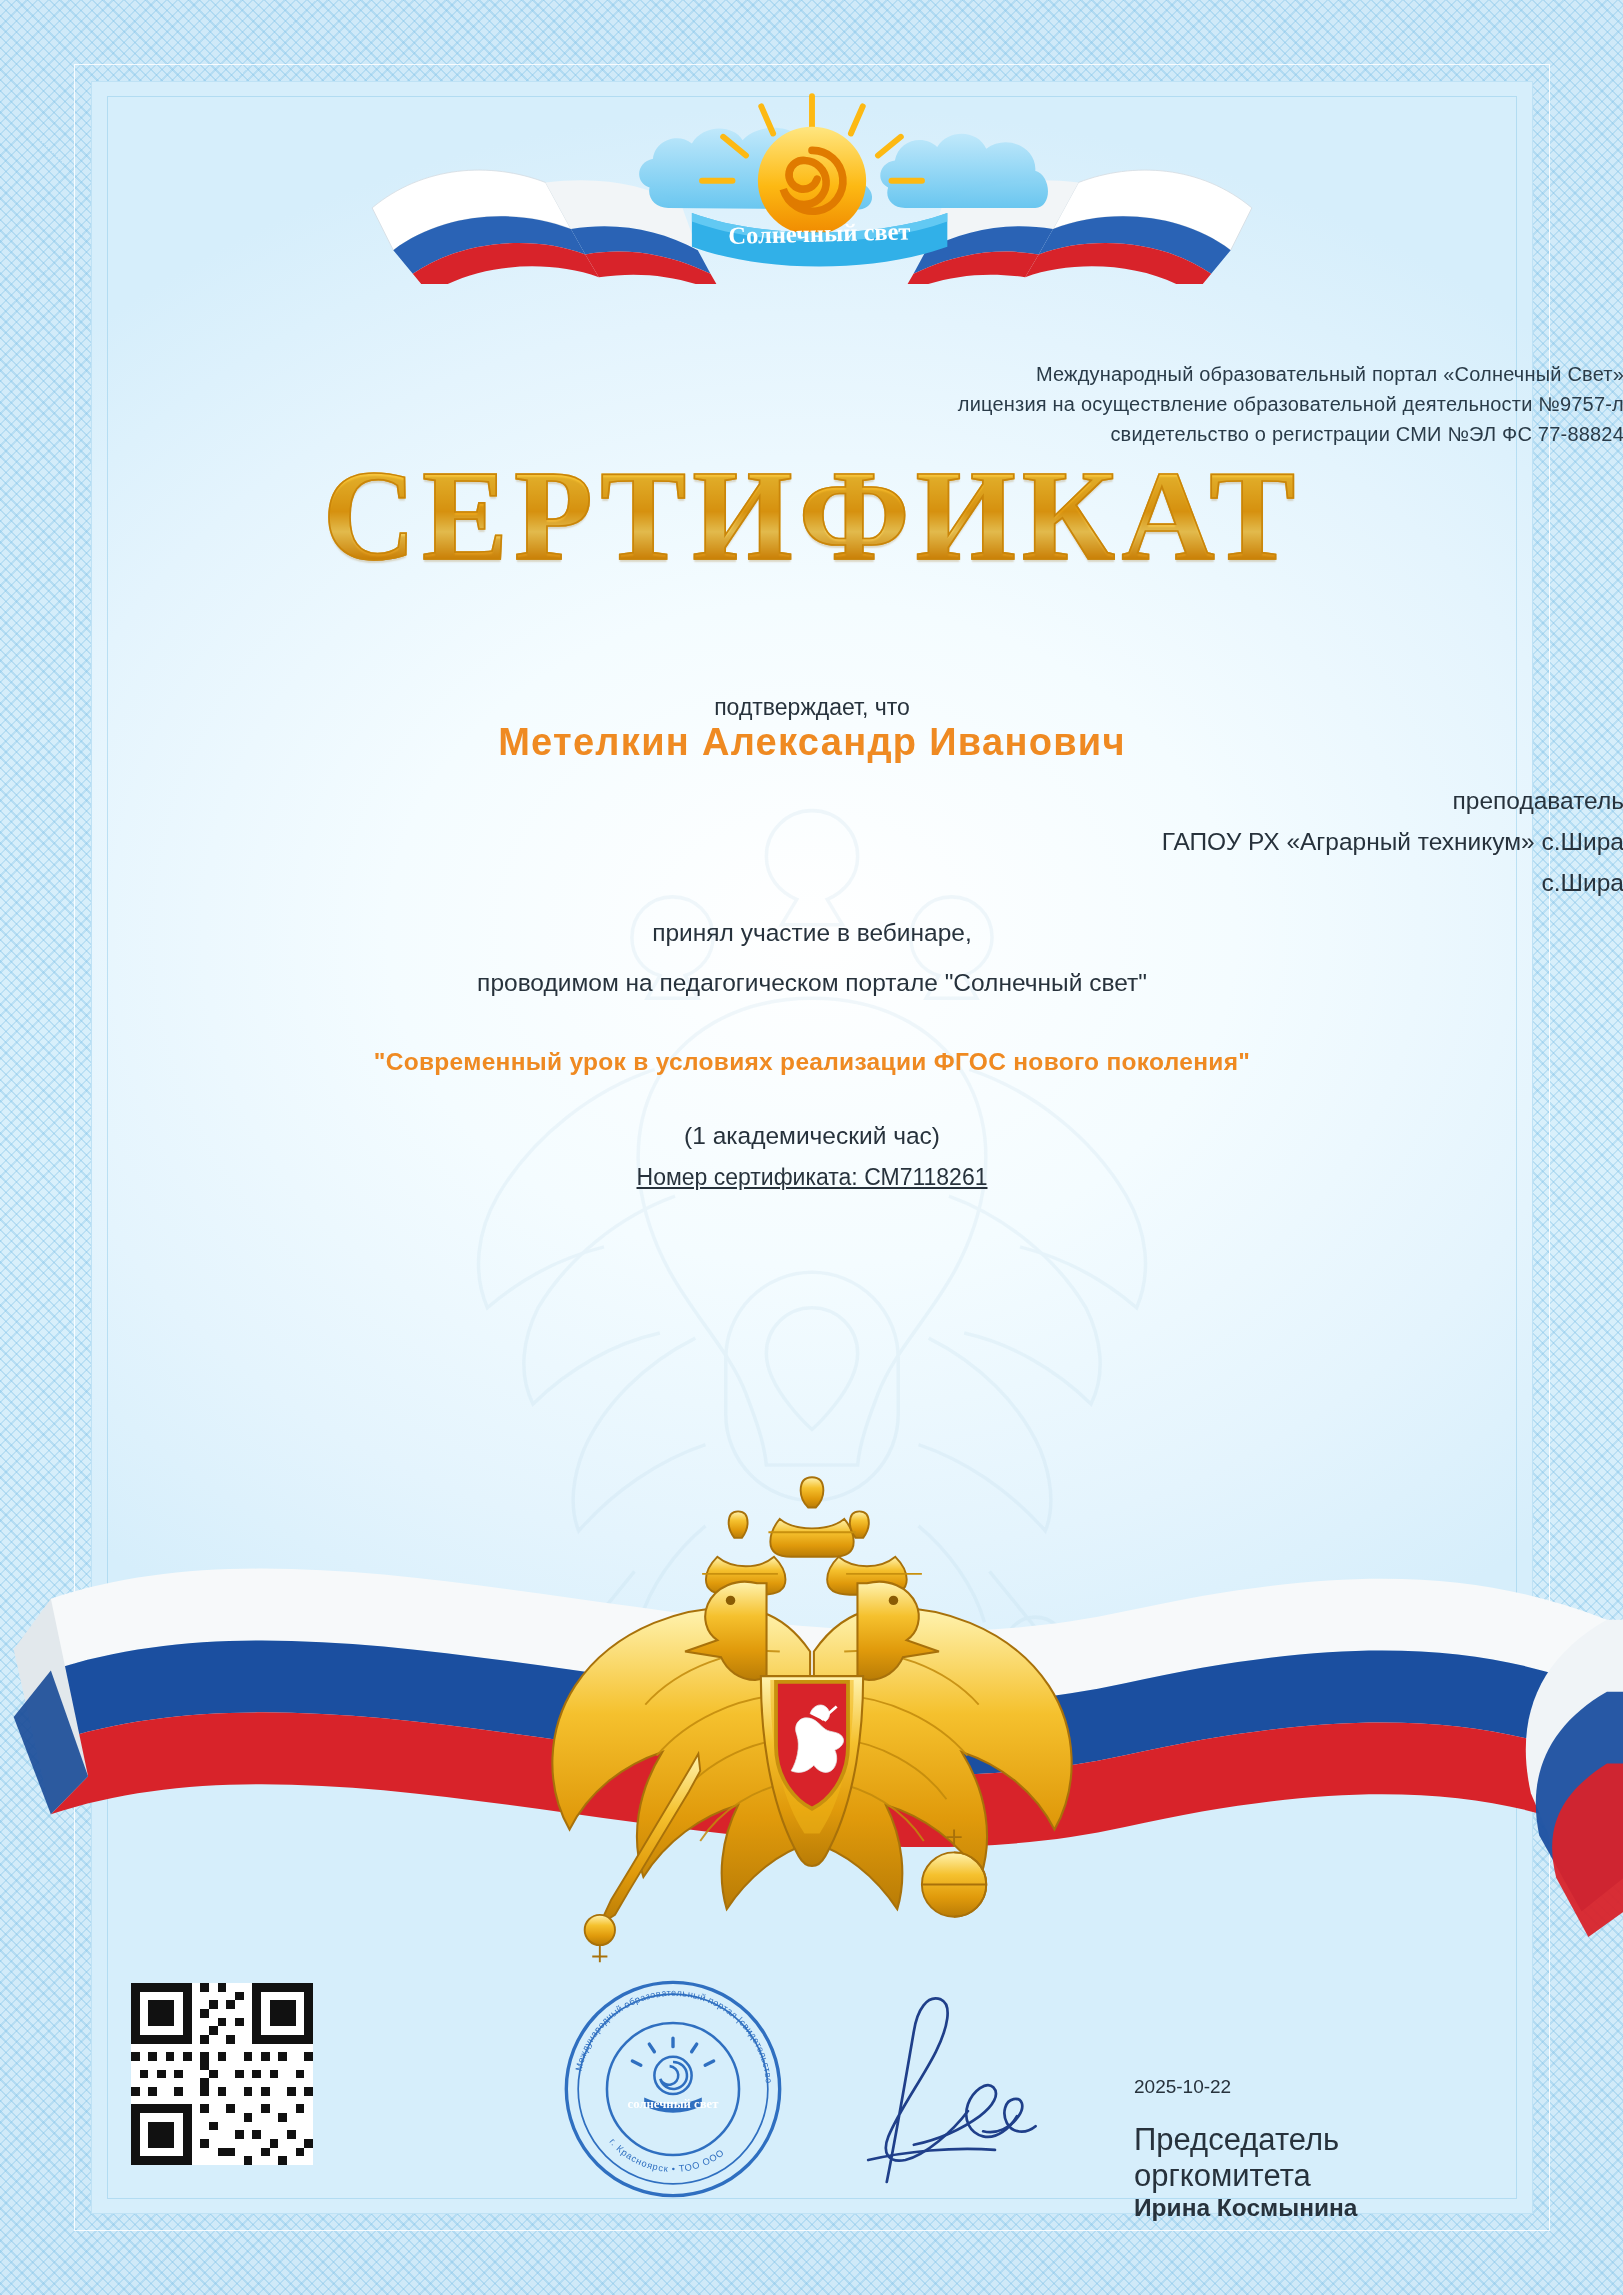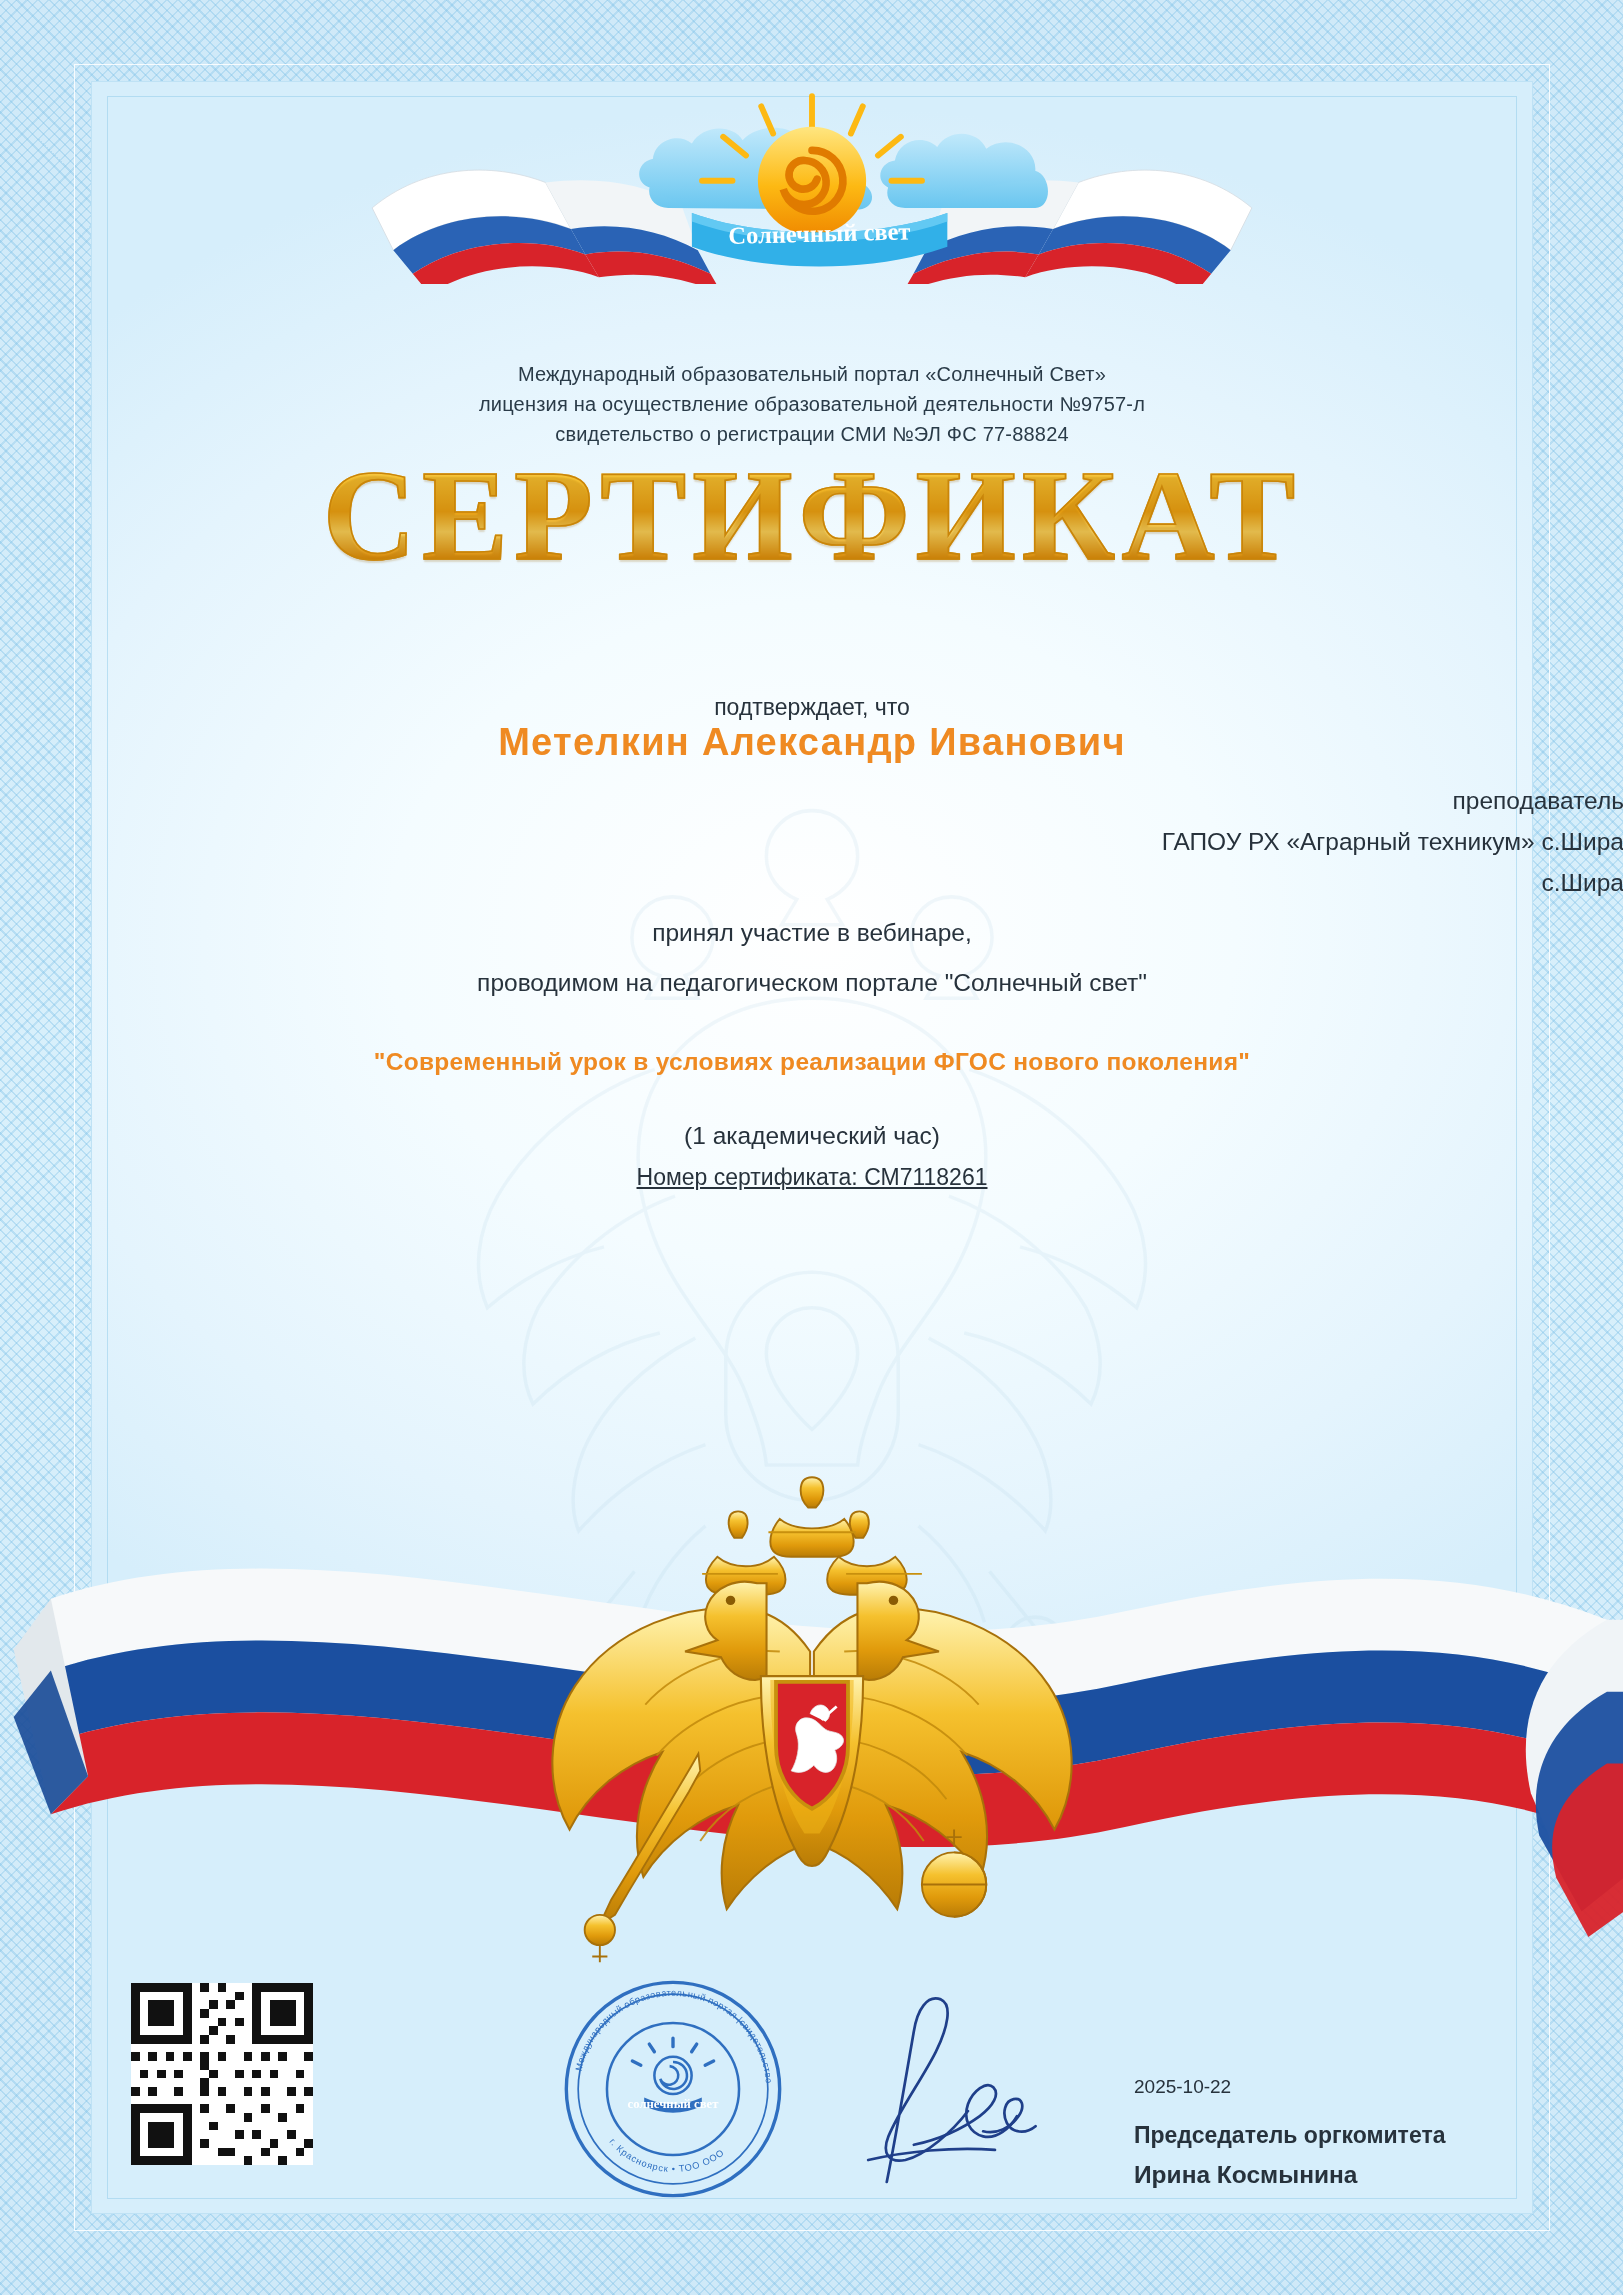--- a/index.html
+++ b/index.html
@@ -72,21 +72,21 @@
     transform: translateX(-50%);
     width: 897px;
     height: 203px;
   }
 
   
   .head-lines {
     position: absolute;
     left: 0; right: 0;
     top: 359px;
-    text-align: center;
+    text-align: right;
     color: #2a3b48;
     font-size: 20px;
     line-height: 30px;
     letter-spacing: 0.2px;
   }
 
   
   .title {
     position: absolute;
     left: 0; right: 0;
@@ -192,23 +192,21 @@
     top: 2076px;
     text-align: left;
     color: #27323c;
     width: 355px;
   }
   .footer-date {
     font-size: 19px;
     margin-bottom: 24px;
   }
   .footer-role {
-    font-size: 23px;
-    margin-bottom: 12px;
-    font-weight: bold;
+    font-size: 31px;
   }
   .footer-name {
     font-size: 24.5px;
     font-weight: bold;
   }
 </style>
 </head>
 <body>
 
 <div class="certificate">

